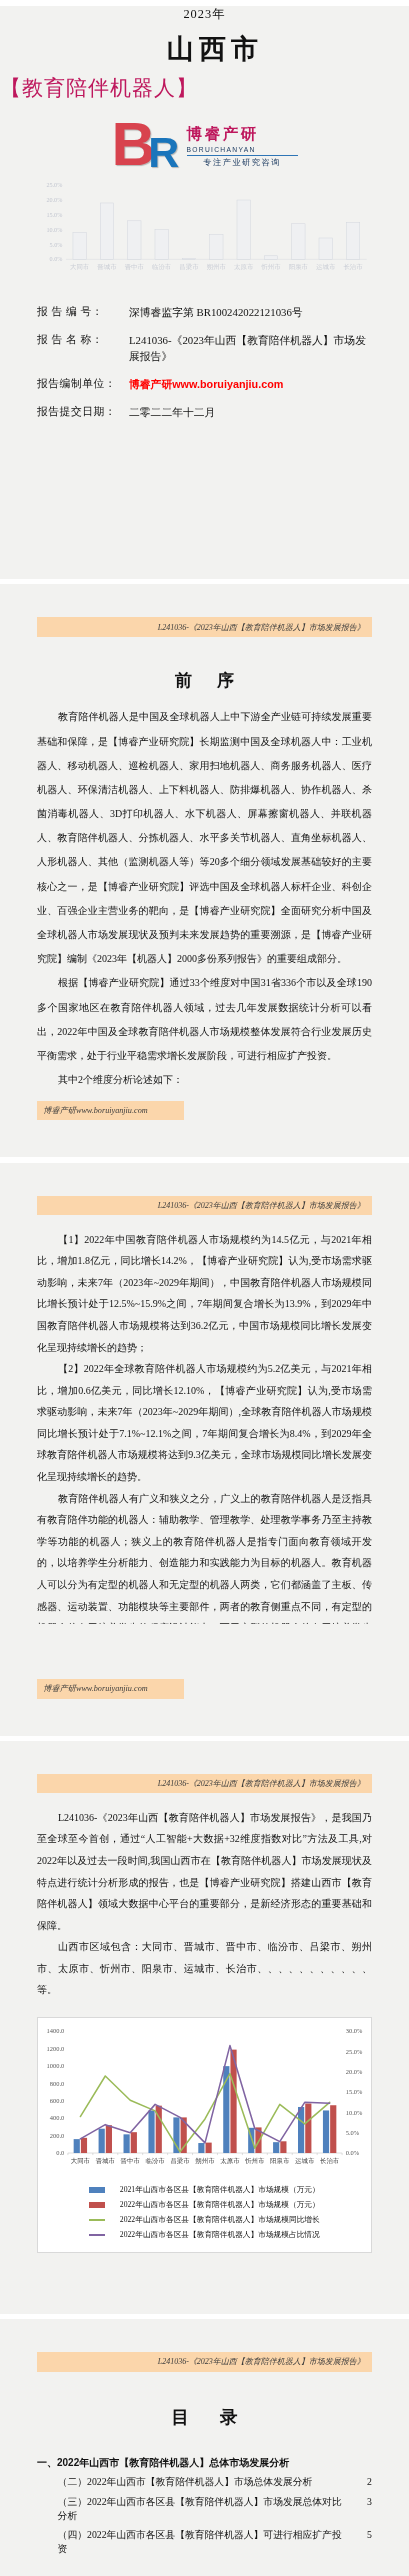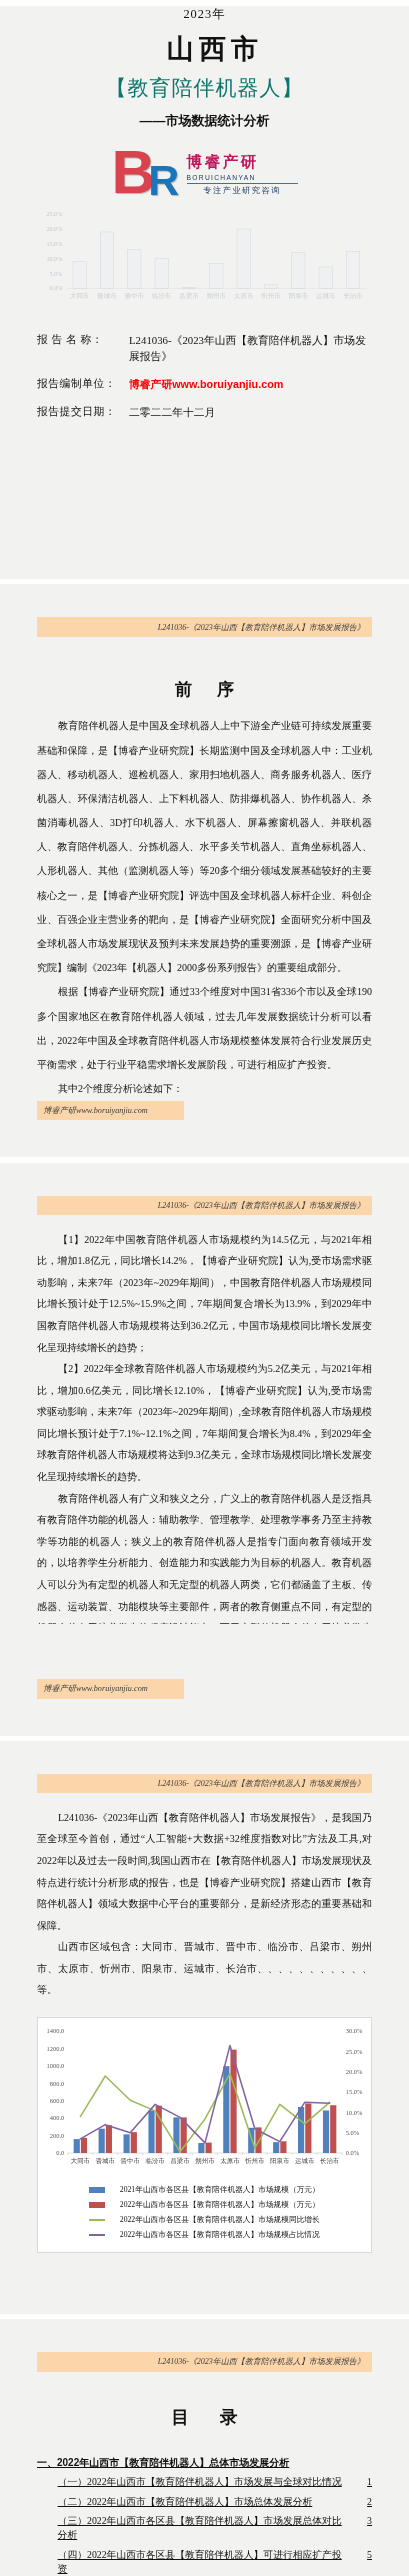--- a/index.html
+++ b/index.html
@@ -4,21 +4,21 @@
 <style>
   html,body{margin:0;padding:0;background:#ffffff;}
   body{width:409px;font-family:"Liberation Serif","DejaVu Serif",serif;color:#121212;}
   .page{position:relative;width:409px;height:573px;background:#f2f2f0;margin:0 auto 5.2px auto;overflow:hidden;}
   .page:first-of-type{margin-top:6.2px;}
   .inner{padding:0 37px;position:relative;}
 
   
   .cover-year{text-align:center;font-size:12.4px;letter-spacing:1px;}
   .cover-region{margin-top:8.2px;text-align:center;font-size:27px;font-weight:bold;letter-spacing:5.2px;padding-left:21px;}
-  .cover-product{margin-top:6.2px;text-align:center;font-size:21px;color:#0f766e;letter-spacing:1px;}
+  .cover-product{margin-top:6.2px;font-size:21px;color:#be185d;letter-spacing:1px;}
   .cover-subtitle{margin-top:10.3px;text-align:center;font-size:13px;font-weight:bold;
       font-family:"Liberation Sans","DejaVu Sans",sans-serif;}
   .logo{margin:17.5px auto 0 auto;width:196px;display:flex;justify-content:center;align-items:flex-end;}
   .logo-b{font-family:"Liberation Sans","DejaVu Sans",sans-serif;font-weight:bold;font-size:61px;
       line-height:.82;color:#d8434e;text-shadow:1px 1px 1px rgba(0,0,0,.25);}
   .logo-r{font-family:"Liberation Sans","DejaVu Sans",sans-serif;font-weight:bold;font-size:43px;
       line-height:.8;color:#1a75bb;margin-left:-7.2px;text-shadow:1px 1px 1px rgba(0,0,0,.25);}
   .logo-right{margin-left:7.2px;padding-bottom:1px;}
   .logo-cn{font-size:15.5px;font-weight:bold;color:#be185d;letter-spacing:2.6px;
       font-family:"Liberation Sans","DejaVu Sans",sans-serif;}
@@ -34,51 +34,50 @@
   .info-value{flex:1;line-height:1.45;}
   .info-value.red{color:#ff0000;font-weight:bold;font-family:"Liberation Sans","DejaVu Sans",sans-serif;}
 
   
   .band{margin-top:33px;height:19.6px;background:#fbd6ab;display:flex;align-items:center;
       justify-content:flex-end;padding:0 7.2px;font-style:italic;font-size:8px;color:#3c3c3c;}
   .footer-band{position:absolute;left:37px;bottom:37px;width:135px;height:19.6px;background:#fbd6ab;
       display:flex;align-items:center;padding:0 6.2px;font-style:italic;font-size:8.2px;color:#3c3c3c;}
 
   
-  .sec-title{margin-top:41px;text-align:center;font-size:17px;font-weight:bold;letter-spacing:10.3px;text-indent:10.3px;}
+  .sec-title{margin-top:32px;text-align:center;font-size:17px;font-weight:bold;letter-spacing:10.3px;text-indent:10.3px;}
   .paras{margin-top:13.4px;}
   .para{font-size:10px;line-height:2.42;text-align:justify;text-indent:2.1em;margin:0;}
   .paras.dense .para{line-height:2.16;}
   .clip{height:461px;overflow:hidden;}
 
   
   .chart-box{margin-top:15.5px;background:#ffffff;border:0.5px solid #d9d9d9;padding:5.2px 0 6.2px 0;text-align:center;}
   .legend{display:flex;flex-direction:column;align-items:flex-start;width:fit-content;
       margin:2.1px auto 5.2px auto;gap:5.2px;font-size:7.7px;}
   .legend-row{display:flex;align-items:center;gap:15px;}
   .sw{display:inline-block;flex:none;}
   .sw.bar{width:15.5px;height:6.7px;}
   .sw.line{width:15.5px;height:2.1px;}
 
   
   .toc-title{margin-top:33px;text-align:center;font-size:17.5px;font-weight:bold;letter-spacing:13.4px;text-indent:13.4px;}
   .toc{margin-top:27px;}
-  .toc-row{display:flex;align-items:baseline;font-size:9.8px;margin-bottom:5.2px;line-height:1.45;text-decoration:underline;}
+  .toc-row{display:flex;align-items:baseline;font-size:9.8px;margin-bottom:5.2px;line-height:1.45;}
   .toc-row.l1{font-family:"Liberation Sans","DejaVu Sans",sans-serif;font-weight:bold;font-size:10px;}
   .toc-row.l2{padding-left:20.6px;}
   .toc-page{margin-left:auto;padding-left:6.2px;width:17.5px;text-align:right;flex:none;}
 </style>
 </head>
 <body>
 
 <div class="page">
   <div class="cover-year">2023年</div>
   <div class="cover-region">山西市</div>
   <div class="cover-product">【教育陪伴机器人】</div>
-  <div class="cover-subtitle">——市场数据统计分析</div>
 
   <div class="logo">
     <span class="logo-b">B</span>
     <span class="logo-r">R</span>
     <span class="logo-right">
       <div class="logo-cn">博睿产研</div>
       <div class="logo-en">BORUICHANYAN</div>
       <div class="logo-line"></div>
       <div class="logo-tag">专注产业研究咨询</div>
     </span>
@@ -110,20 +109,24 @@
         <text x="294.90909090909093" y="174" text-anchor="middle" font-size="12.5" fill="#a7aebf">吕梁市</text>
         <text x="348.00000000000006" y="174" text-anchor="middle" font-size="12.5" fill="#a7aebf">朔州市</text>
         <text x="401.0909090909091" y="174" text-anchor="middle" font-size="12.5" fill="#a7aebf">太原市</text>
         <text x="454.1818181818182" y="174" text-anchor="middle" font-size="12.5" fill="#a7aebf">忻州市</text>
         <text x="507.2727272727273" y="174" text-anchor="middle" font-size="12.5" fill="#a7aebf">阳泉市</text>
         <text x="560.3636363636364" y="174" text-anchor="middle" font-size="12.5" fill="#a7aebf">运城市</text>
         <text x="613.4545454545455" y="174" text-anchor="middle" font-size="12.5" fill="#a7aebf">长治市</text>
       </svg></div>
 
   <div class="inner cover-info" id="cover-info">
+      <div class="info-row">
+        <span class="info-label">报 告 编 号：</span>
+        <span class="info-value">深博睿监字第 BR100242022121036号</span>
+      </div>
       <div class="info-row">
         <span class="info-label">报 告 名 称：</span>
         <span class="info-value">L241036-《2023年山西【教育陪伴机器人】市场发展报告》</span>
       </div>
       <div class="info-row">
         <span class="info-label">报告编制单位：</span>
         <span class="info-value red">博睿产研www.boruiyanjiu.com</span>
       </div>
       <div class="info-row">
         <span class="info-label">报告提交日期：</span>
@@ -266,24 +269,20 @@
   <div class="inner">
     <div class="band">
       <span>L241036-《2023年山西【教育陪伴机器人】市场发展报告》</span>
     </div>
     <div class="toc-title">目 录</div>
     <div class="toc" id="toc-list">
         <div class="toc-row l1">
           <span class="toc-text">一、2022年山西市【教育陪伴机器人】总体市场发展分析</span>
         </div>
         <div class="toc-row l2">
-          <span class="toc-text">（一）2022年山西市【教育陪伴机器人】市场发展与全球对比情况</span>
-          <span class="toc-page">1</span>
-        </div>
-        <div class="toc-row l2">
           <span class="toc-text">（二）2022年山西市【教育陪伴机器人】市场总体发展分析</span>
           <span class="toc-page">2</span>
         </div>
         <div class="toc-row l2">
           <span class="toc-text">（三）2022年山西市各区县【教育陪伴机器人】市场发展总体对比分析</span>
           <span class="toc-page">3</span>
         </div>
         <div class="toc-row l2">
           <span class="toc-text">（四）2022年山西市各区县【教育陪伴机器人】可进行相应扩产投资</span>
           <span class="toc-page">5</span>

